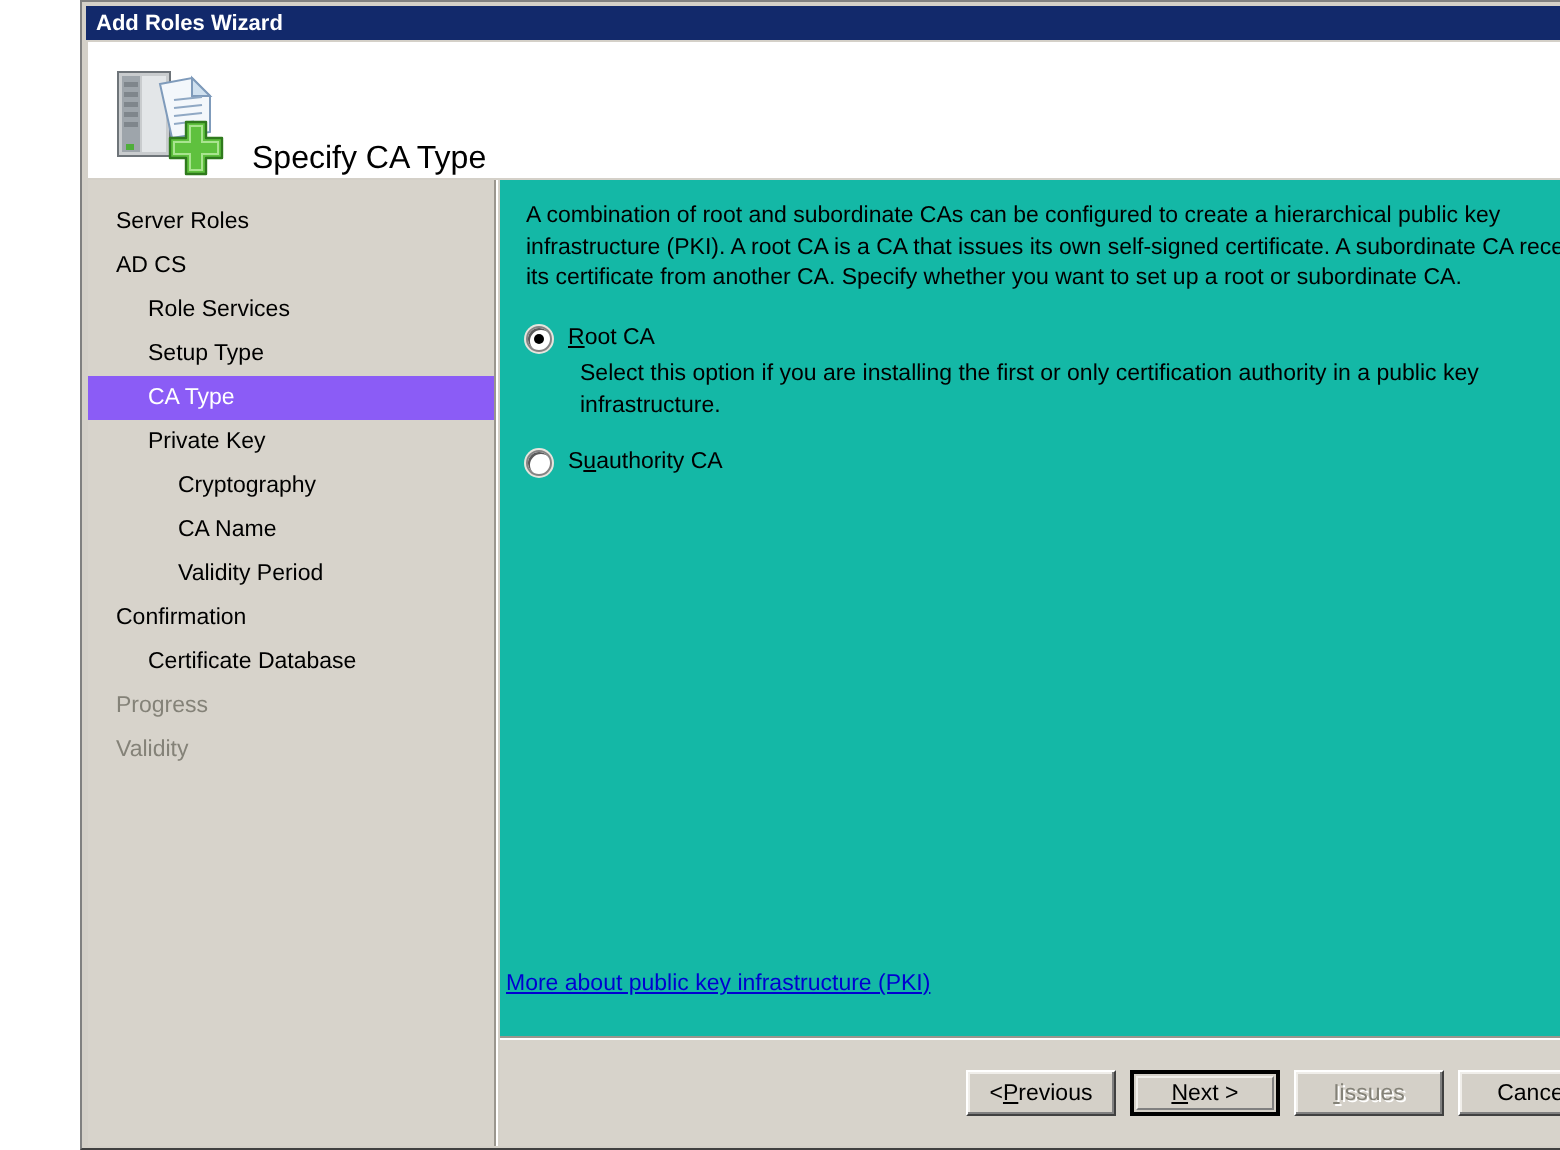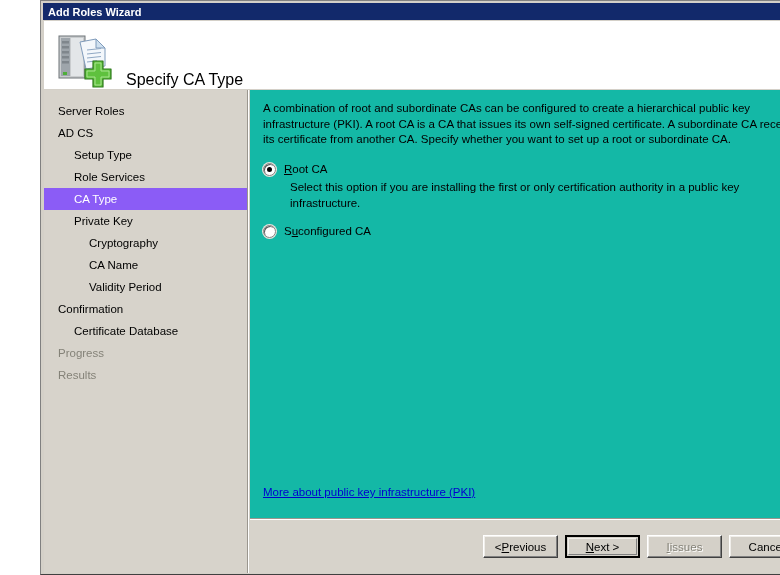--- a/index.html
+++ b/index.html
@@ -189,21 +189,21 @@
     margin-left: 27px;
     margin-top: 2px;
     width: 500px;
     font-size: 11.5px;
     line-height: 15.5px;
     color: #000000;
   }
 
   .more-link {
     position: absolute;
-    left: 13px; top: 396px;
+    left: 3px; top: 396px;
     font-size: 11.5px;
     color: #0000d0;
     text-decoration: underline;
     cursor: pointer;
     white-space: nowrap;
   }
 
   
   .divider-h {
     position: absolute;
@@ -296,31 +296,31 @@
       <path d="M32 36 L40 36 L40 28 L50 28 L50 36 L58 36 L58 46 L50 46 L50 54 L40 54 L40 46 L32 46 Z" fill="#5fc13e" stroke="#2f7a1d" stroke-width="1.2" stroke-linejoin="round"></path>
       <path d="M34 38 L42 38 L42 30 L48 30 L48 38 L56 38 L56 44 L48 44 L48 52 L42 52 L42 44 L34 44 Z" fill="none" stroke="#a9e48f" stroke-width="1"></path>
     </svg>
     <div class="header-title">Specify CA Type</div>
   </div>
 
   <div class="sidebar">
     <div class="nav">
       <div class="nav-item">Server Roles</div>
       <div class="nav-item">AD CS</div>
+      <div class="nav-item indent1">Role Services</div>
       <div class="nav-item indent1">Setup Type</div>
-      <div class="nav-item indent1">Role Services</div>
       <div class="nav-item indent1 selected">CA Type</div>
       <div class="nav-item indent1">Private Key</div>
       <div class="nav-item indent2">Cryptography</div>
       <div class="nav-item indent2">CA Name</div>
       <div class="nav-item indent2">Validity Period</div>
       <div class="nav-item">Confirmation</div>
       <div class="nav-item indent1">Certificate Database</div>
       <div class="nav-item disabled">Progress</div>
-      <div class="nav-item disabled">Results</div>
+      <div class="nav-item disabled">Validity</div>
     </div>
   </div>
 
   <div class="divider-v"></div>
 
   <div class="content">
 
     <div class="intro">A combination of root and subordinate CAs can be configured to create a hierarchical public key infrastructure (PKI). A root CA is a CA that issues its own self-signed certificate. A subordinate CA receives its certificate from another CA. Specify whether you want to set up a root or subordinate CA.</div>
 
     <div class="option-group">
@@ -334,21 +334,21 @@
           <span class="option-label"><span class="accel">R</span><span>oot CA</span></span>
         </div>
         <div class="option-desc">Select this option if you are installing the first or only certification authority in a public key infrastructure.</div>
       </div>
 
       <div class="option">
         <div class="option-head">
           <span class="radio">
             <span class="ring"></span>
           </span>
-          <span class="option-label"><span>S</span><span class="accel">u</span><span>configured CA</span></span>
+          <span class="option-label"><span>S</span><span class="accel">u</span><span>authority CA</span></span>
         </div>
       </div>
 
     </div>
 
     <a class="more-link">More about public key infrastructure (PKI)</a>
   </div>
 
   <div class="divider-h"></div>
 

